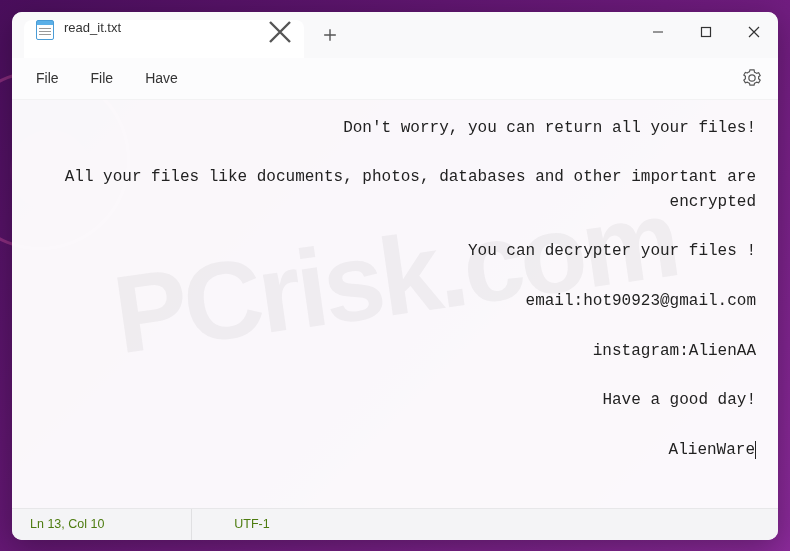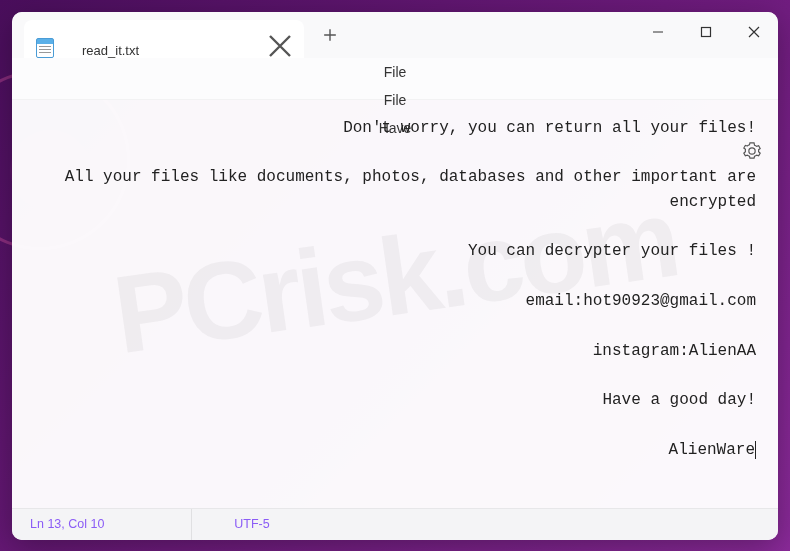--- a/index.html
+++ b/index.html
@@ -38,28 +38,28 @@
     }
     .titlebar {
       height: 46px;
       display: flex;
       align-items: center;
       background: rgba(248, 248, 250, 0.9);
       position: relative;
     }
     .tab {
       display: flex;
-      align-items: flex-end;
+      align-items: flex-start;
       background: rgba(255,255,255,0.95);
       height: 38px;
       margin-top: 8px;
       margin-left: 12px;
       padding: 0 12px;
       border-radius: 8px 8px 0 0;
-      gap: 28px;
+      gap: 10px;
       min-width: 280px;
     }
     .notepad-icon {
       width: 18px;
       height: 20px;
       background: linear-gradient(to bottom, #5bb0e8 0%, #5bb0e8 25%, #fff 25%);
       border: 1px solid #4a9cd6;
       border-radius: 2px;
       position: relative;
     }
@@ -115,21 +115,20 @@
       cursor: pointer;
     }
     .win-btn svg { width: 12px; height: 12px; }
     .menubar {
       height: 42px;
       display: flex;
       align-items: center;
       padding: 0 8px;
       background: #fcfcfd;
       border-bottom: 1px solid rgba(0,0,0,0.04);
-      flex-direction: column;
     }
     .menu-item {
       padding: 6px 16px;
       font-size: 14px;
       color: #333;
       cursor: pointer;
       border-radius: 4px;
     }
     .settings-btn {
       margin-left: auto;
@@ -158,21 +157,21 @@
       height: 18px;
       background: #222;
       vertical-align: text-bottom;
       margin-left: 0px;
     }
     .statusbar {
       height: 32px;
       background: #f4f4f6;
       display: flex;
       font-size: 12.5px;
-      color: #8b5cf6;
+      color: #4d7c0f;
       border-top: 1px solid rgba(0,0,0,0.05);
     }
     .status-cell {
       padding: 0 18px;
       border-right: 1px solid rgba(0,0,0,0.08);
       height: 100%;
       display: flex;
       align-items: center;
     }
     .status-cell:first-child { flex: 0 0 180px; }
@@ -256,15 +255,15 @@
 email:hot90923@gmail.com
 
 instagram:AlienAA
 
 Have a good day!
 
 AlienWare</span><span class="caret"></span></div>
 
   <div class="statusbar">
     <div class="status-cell">Ln 13, Col 10</div>
-    <div class="status-cell">UTF-5</div>
+    <div class="status-cell">UTF-1</div>
   </div>
 </div>
 
 </body></html>

